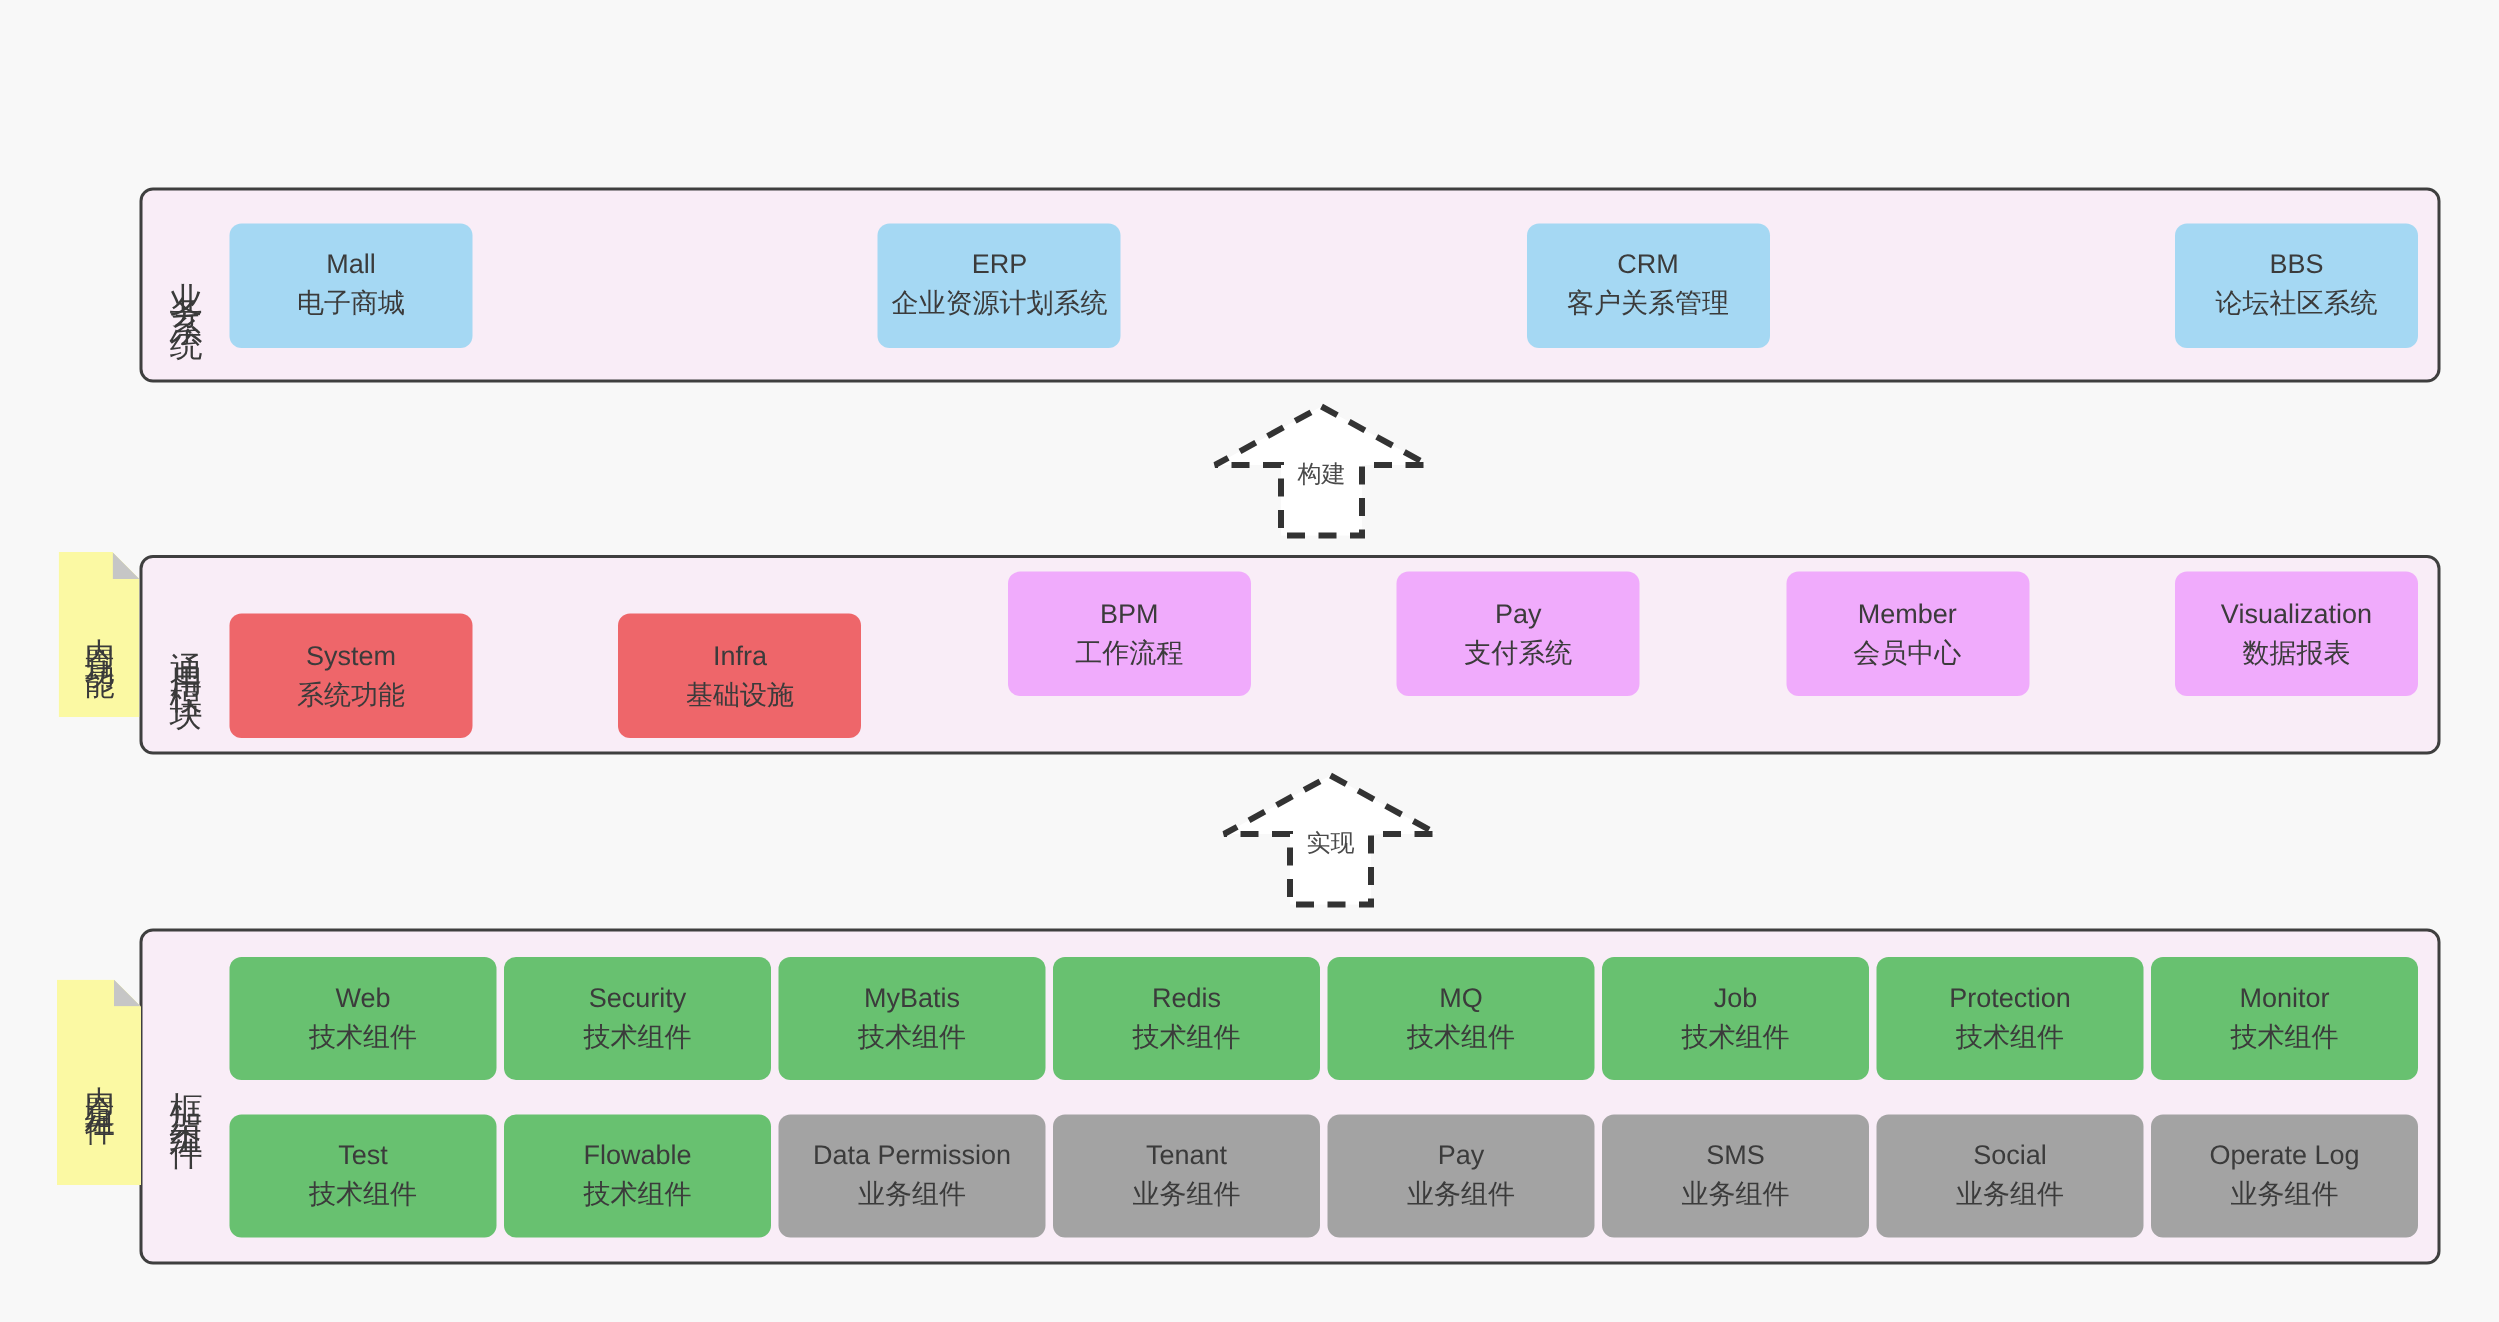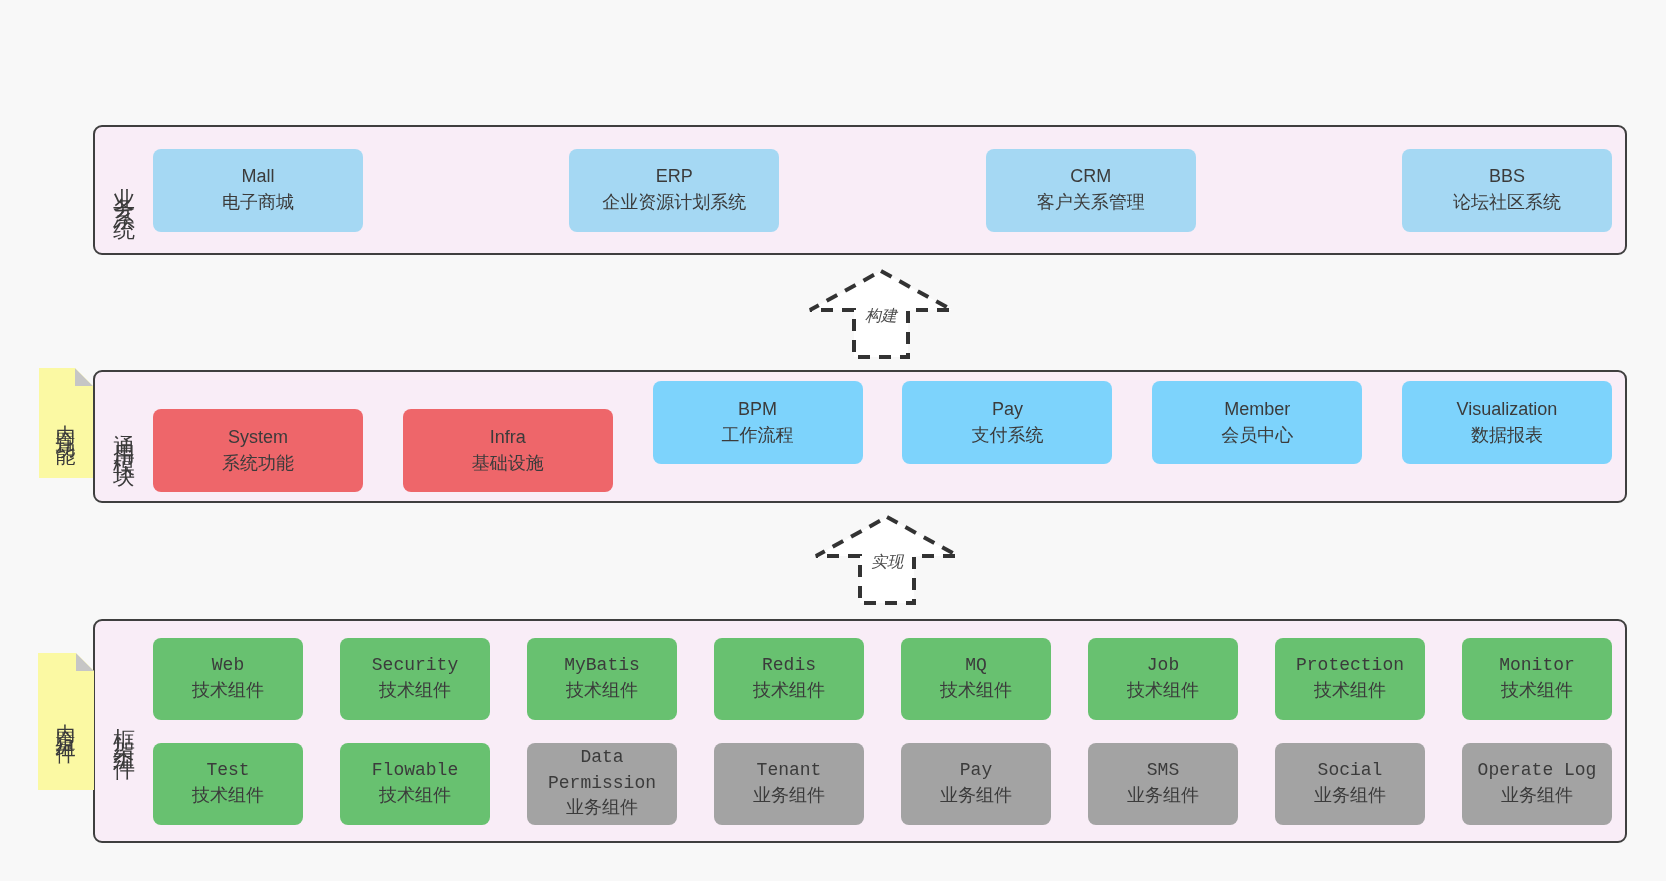--- a/index.html
+++ b/index.html
@@ -23,45 +23,45 @@
     line-height:1;white-space:nowrap;
   }
   .band-content{flex:1;display:flex;flex-direction:column;justify-content:center;gap:23px;padding-right:13px;}
   .row{display:flex;justify-content:space-between;}
   
   .box{
     height:83px;border-radius:8px;box-sizing:border-box;padding:0 8px;
     display:flex;flex-direction:column;align-items:center;justify-content:center;
     text-align:center;font-size:18px;line-height:1.42;color:#3b3b3b;
   }
-  .w6{width:210px;}
-  .w8{width:150px;height:82px;font-family:Liberation Mono, monospace;}
+  .w6{width:162px;}
+  .w8{width:178px;height:82px;}
   .blue{background:#a5d8f3;}
   .red{background:#ee666a;margin-top:28px;}
-  .pink{background:#7dd3fc;text-align:center;}
+  .pink{background:#f0abfc;text-align:center;}
   .green{background:#68c170;}
   .green-light{background:#a3a3a3;}
   
   .note{
     position:absolute;background:#fbf9a3;z-index:2;
     clip-path:polygon(0 0,calc(100% - 18px) 0,100% 18px,100% 100%,0 100%);
     display:flex;align-items:center;justify-content:center;
   }
   #note-functions{left:39px;top:368px;width:54px;height:110px;}
   #note-components{left:38px;top:653px;width:56px;height:137px;}
   .note-fold{
     position:absolute;top:0;right:0;width:18px;height:18px;background:#c6c6c6;
     clip-path:polygon(0 0,100% 100%,0 100%);
   }
   .note-label{
     writing-mode:vertical-lr;letter-spacing:7px;font-size:20px;color:#3a3a3a;
     line-height:1;white-space:nowrap;
   }
   
-  .arrow{position:absolute;width:150px;height:92px;z-index:1;font-style:italic;}
+  .arrow{position:absolute;width:150px;height:92px;z-index:1;}
   #arrow-build{left:806px;top:268px;}
   #arrow-implement{left:812px;top:514px;}
   .arrow svg{position:absolute;inset:0;}
   .arrow-label{
     position:absolute;left:50%;top:38px;transform:translateX(-50%);
     font-size:16px;color:#4a4a4a;white-space:nowrap;
   }
 </style>
 </head>
 <body>

